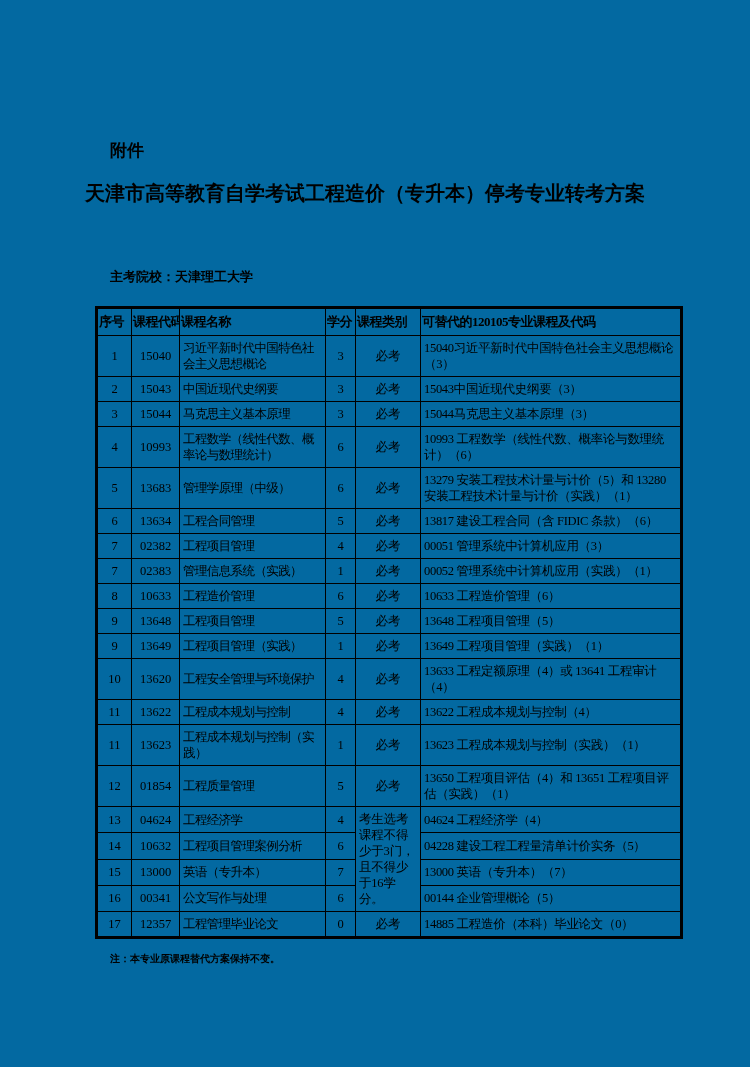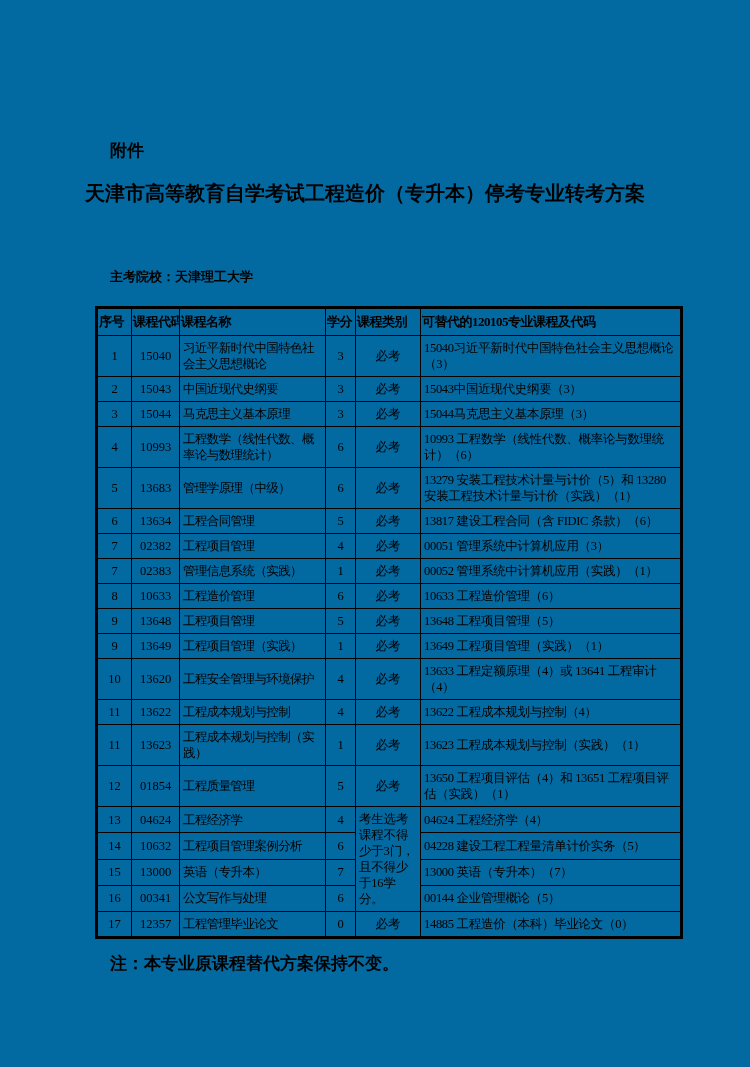--- a/index.html
+++ b/index.html
@@ -81,21 +81,21 @@
   .elective-cell {
     text-align: left;
     letter-spacing: -0.2px;
     padding: 2px 2px;
     font-size: 13px;
     line-height: 18px;
   }
   .footnote {
     margin-top: 13px;
     margin-left: 15px;
-    font-size: 17px;
+    font-size: 10px;
     font-weight: bold;
   }
   .col0 { width: 35px; }
   .col1 { width: 48px; }
   .col2 { width: 146px; }
   .col3 { width: 30px; }
   .col4 { width: 65px; }
   .col5 { width: 261px; }
 </style>
 </head>

